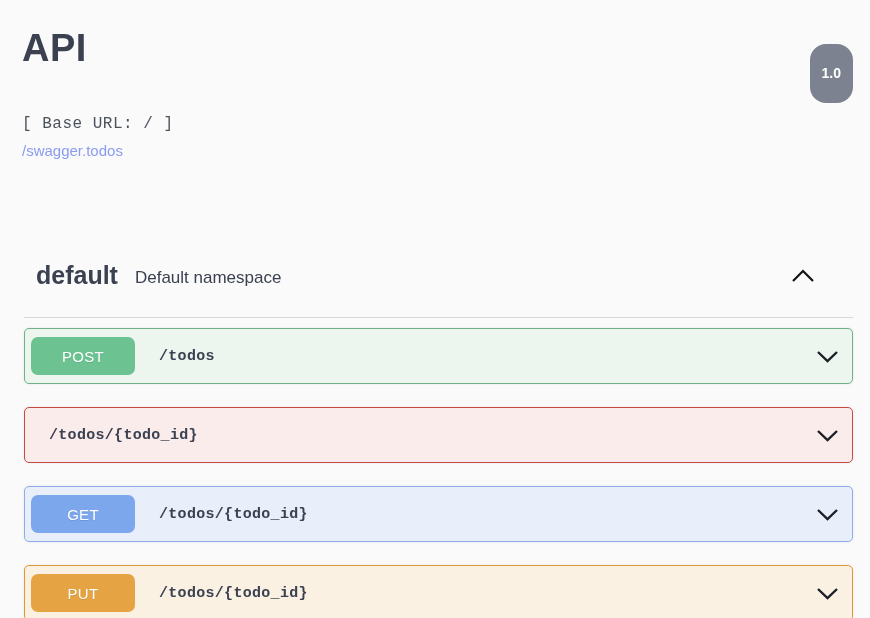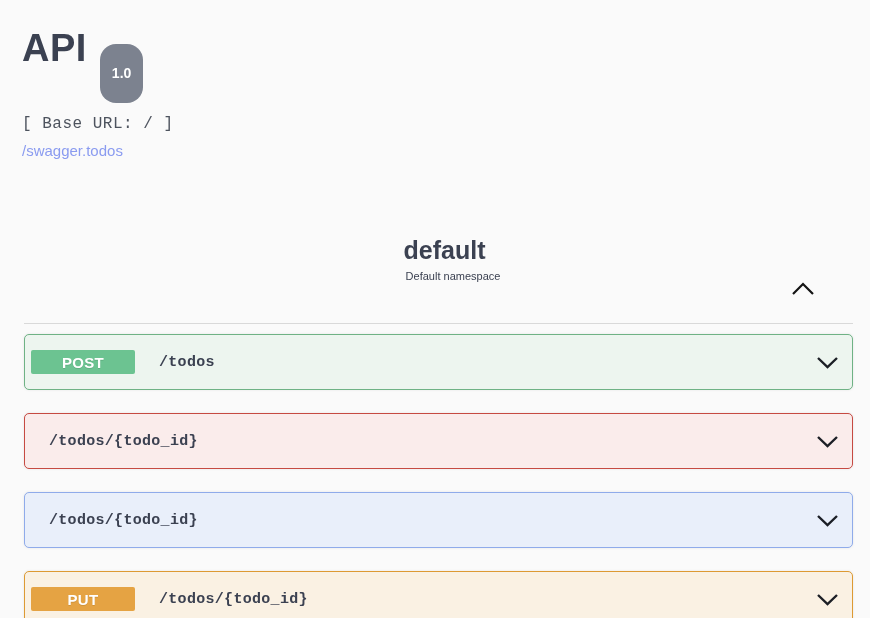--- a/index.html
+++ b/index.html
@@ -7,21 +7,21 @@
   body {
     background: var(--page-bg, #fafafa);
     font-family: "Liberation Sans", sans-serif;
     color: var(--title-color, #3b4151);
     overflow: hidden;
   }
   .wrap { margin: 0 17px 0 24px; }
 
   
   .info { padding: 26px 0 0 0; margin-left: -2px; }
-  .title-row { display: flex; align-items: flex-start; gap: 13px; }
+  .title-row { display: flex; align-items: flex-start; gap: 13px; justify-content: space-between; }
   .api-title {
     font-size: 38px;
     font-weight: 700;
     line-height: 1.2;
     color: var(--title-color, #3b4151);
     letter-spacing: 0.5px;
   }
   .version-badge {
     display: inline-block;
     margin-top: 18px;
@@ -44,35 +44,34 @@
     display: inline-block;
     margin-top: 9px;
     font-size: 15px;
     color: var(--link-color, #8a9bf0);
     text-decoration: none;
     cursor: pointer;
   }
 
   
   .section-header {
-    margin-top: 76px;
+    margin-top: 101px;
     display: flex;
     align-items: center;
     padding: 0 0 27px 12px;
     border-bottom: 1px solid var(--divider-color, #d9d9d9);
     cursor: pointer;
-    flex-direction: column;
   }
   .section-name {
     font-size: 25px;
     font-weight: 700;
     color: var(--title-color, #3b4151);
   }
   .section-desc {
-    font-size: 11px;
+    font-size: 17px;
     margin-left: 17px;
     padding-top: 5px;
     color: var(--title-color, #3b4151);
   }
   .section-chevron {
     margin-left: auto;
     margin-right: 38px;
     display: flex;
     align-items: center;
     cursor: pointer;
@@ -89,27 +88,27 @@
     border-radius: 5px;
     margin-bottom: 23px;
     box-shadow: 0 0 3px rgba(0,0,0,0.08);
     cursor: pointer;
   }
   .method-badge {
     display: flex;
     align-items: center;
     justify-content: center;
     width: 104px;
-    height: 24px;
+    height: 38px;
     margin-left: 6px;
-    border-radius: 2px;
+    border-radius: 7px;
     background: var(--badge, #888);
     color: #ffffff;
     font-size: 15px;
-    font-weight: 700;
+    font-weight: 400;
     letter-spacing: 0.3px;
     text-shadow: 0 1px 0 rgba(0,0,0,0.1);
   }
   .op-path {
     margin-left: 24px;
     font-family: "Liberation Mono", monospace;
     font-size: 15px;
     font-weight: 600;
     color: var(--title-color, #3b4151);
     letter-spacing: 0.3px;
@@ -161,20 +160,21 @@
     <div class="opblock" style="--badge: #d5473e; --border: #c64a42; --bg: #faeceb;">
       <span class="op-path">/todos/{todo_id}</span>
       <span class="op-chevron">
         <svg width="23" height="13" viewBox="0 0 23 13">
           <path d="M2 2 L11.5 11 L21 2" fill="none" stroke="#1c1f26" stroke-width="2.4"></path>
         </svg>
       </span>
     </div>
 
     <div class="opblock" style="--badge: #7da7ec; --border: #8fabea; --bg: #e9effa;">
+      <span class="method-badge">GET</span>
       <span class="op-path">/todos/{todo_id}</span>
       <span class="op-chevron">
         <svg width="23" height="13" viewBox="0 0 23 13">
           <path d="M2 2 L11.5 11 L21 2" fill="none" stroke="#1c1f26" stroke-width="2.4"></path>
         </svg>
       </span>
     </div>
 
     <div class="opblock" style="--badge: #e5a343; --border: #dd9a33; --bg: #faf1e3;">
       <span class="method-badge">PUT</span>

